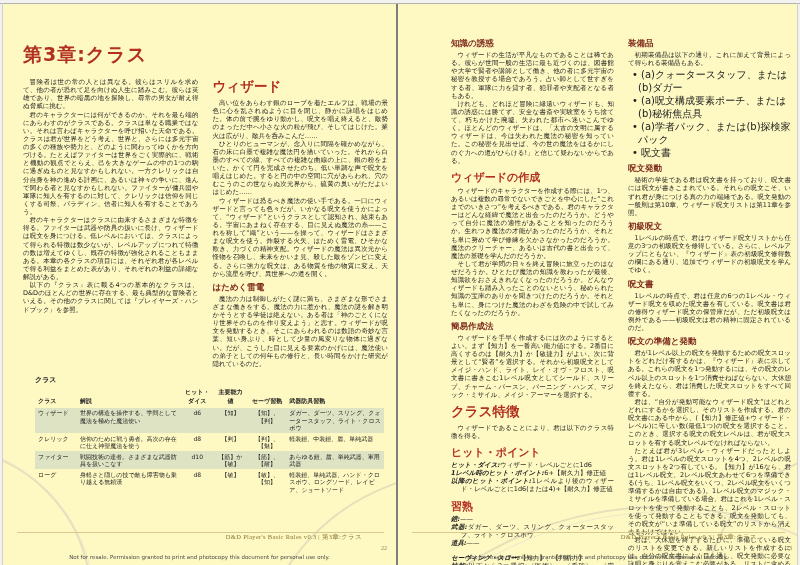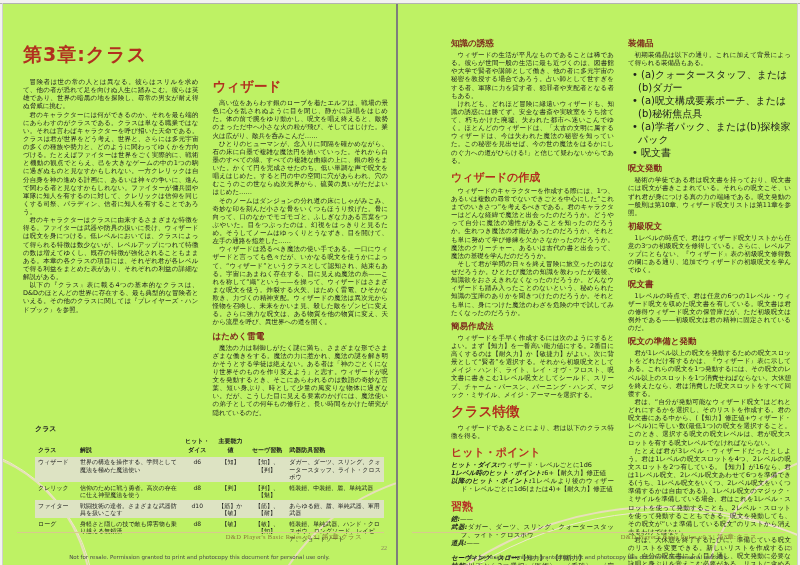--- a/index.html
+++ b/index.html
@@ -5,21 +5,21 @@
   html,body { margin:0; padding:0; background:#d8d8d6; }
   .canvas {
     position:relative; width:800px; height:565px; background:#f2f2f0;
     overflow:hidden; font-family:"DejaVu Sans", sans-serif; color:#1c1c1c;
   }
   .edge-top { position:absolute; top:3px; left:0; right:0; height:1px; background:#b3b3b0; }
   .edge-left { position:absolute; top:3px; bottom:0; left:2px; width:1px; background:#cfcfcc; }
   .edge-right { position:absolute; top:3px; bottom:0; right:2px; width:1px; background:#cfcfcc; }
   .divider { position:absolute; top:4px; bottom:0; left:396px; width:2px; background:#7e7e7c; }
 
-  .page { position:absolute; top:4px; bottom:0; background:#bef264; overflow:hidden; }
+  .page { position:absolute; top:4px; bottom:0; background:#fef9c3; overflow:hidden; }
   .page-left { left:3px; width:393px; }
   .page-right { left:398px; width:399px; }
 
   .arc { position:absolute; border:2px solid #e7dfba; border-radius:50%; pointer-events:none; }
   .arc.thin { border-width:1px; border-color:#efe8cc; }
 
   .content { position:relative; z-index:2; }
   .page-left .content { padding:38px 8px 0 20px; }
   .page-right .content { padding:34px 6px 0 12px;margin-left:41px; }
 
@@ -85,21 +85,20 @@
         <div class="col" id="lp-col1">
             <p class="para">冒険者は世の常の人とは異なる。彼らはスリルを求めて、他の者が恐れて足を向けぬ人生に踏みこむ。彼らは英雄であり、世界の暗黒の地を探険し、尋常の男女が耐え得ぬ脅威に挑む。</p>
             <p class="para">君のキャラクターには何ができるのか、それを最も端的にあらわすのがクラスである。クラスは単なる職業ではない。それは言わばキャラクターを呼び招いた天命である。クラスは君が世界をどう考え、世界と、さらには多元宇宙の多くの種族や勢力と、どのように関わってゆくかを方向づける。たとえばファイターは世界をごく実際的に、戦術と機動の観点でとらえ、己を大きなゲームの中の1つの駒に過ぎぬものと見なすかもしれない。一方クレリックは自分自身を神の進める計画に、あるいは神々の争いに、進んで関わる者と見なすかもしれない。ファイターが傭兵団や軍隊に知人を有するのに対して、クレリックは信仰を同じくする司祭、パラディン、信者に知人を有することであろう。</p>
             <p class="para">君のキャラクターはクラスに由来するさまざまな特徴を得る。ファイターは武器や防具の扱いに長け、ウィザードは呪文を身につける。低レベルにおいては、クラスによって得られる特徴は数少ないが、レベルアップにつれて特徴の数は増えてゆくし、既存の特徴が強化されることもままある。本章の各クラスの項目には、それぞれ君が各レベルで得る利益をまとめた表があり、それぞれの利益の詳細な解説がある。</p>
             <p class="para">以下の『クラス』表に載る4つの基本的なクラスは、D&amp;Dのほとんどの世界に存在する、最も典型的な冒険者といえる。その他のクラスに関しては『プレイヤーズ・ハンドブック』を参照。</p>
           </div>
         <div class="col" id="lp-col2">
             <div class="h2">ウィザード</div>
             <p class="para">高い位をあらわす銀のローブを着たエルフは、戦場の景色に心を乱されぬように目を閉じ、静かに詠唱をはじめた。体の前で腕をゆり動かし、呪文を唱え終えると、敵勢のまっただ中へ小さな火の粒が飛び、そしてはじけた。業火は広がり、敵兵を呑みこんだ……</p>
             <p class="para">ひとりのヒューマンが、念入りに間隔を確かめながら、石の床に白墨で複雑な魔法円を描いていった。それから白墨のすべての線、すべての複雑な曲線の上に、銀の粉をまいた。かくて円を完成させたのち、低い単調な声で呪文を唱えはじめた。すると円の中の空間に穴があらわれ、穴のむこうのこの世ならぬ次元界から、硫黄の臭いがただよいはじめた……</p>
-            <p class="para">そのノームはダンジョンの分れ道の床にしゃがみこみ、奇妙な印を刻んだ小さな骨をいくつもほうり投げた。骨に向って、口のなかでモゴモゴと、ふしぎな力ある言葉をつぶやいた。目をつぶったのは、幻視をはっきりと見るため。そうしてノームはゆっくりとうなずき、目を開けて、左手の通路を指差した……</p>
             <p class="para">ウィザードは恐るべき魔法の使い手である。一口にウィザードと言っても色々だが、いかなる呪文を使うかによって、“ウィザード”というクラスとして認知され、結束もある。宇宙にあまねく存在する、目に見えぬ魔法の糸——これを称して“織”という——を操って、ウィザードはさまざまな呪文を使う。炸裂する火矢、はためく雷電、ひそかな欺き、力づくの精神支配。ウィザードの魔法は異次元から怪物を召喚し、未来をかいま見、殺した敵をゾンビに変える。さらに強力な呪文は、ある物質を他の物質に変え、天から流星を呼び、異世界への道を開く。</p>
             <div class="h4">はためく雷電</div>
             <p class="para">魔法の力は制御しがたく謎に満ち、さまざまな形でさまざまな働きをする。魔法の力に惹かれ、魔法の謎を解き明かそうとする学徒は絶えない。ある者は「神のごとくになり世界そのものを作り変えよう」と志す。ウィザードが呪文を発動するとき、そこにあらわれるのは数語の奇妙な言葉、短い身ぶり、時として少量の風変りな物体に過ぎない。だが、こうした目に見える要素のかげには、魔法使いの弟子としての何年もの修行と、長い時間をかけた研究が隠れているのだ。</p>
           </div>
       </div>
       <div class="table-title">クラス</div>
       <table class="class-table">
         <colgroup>
           <col style="width:12%">
             <col style="width:30%">

